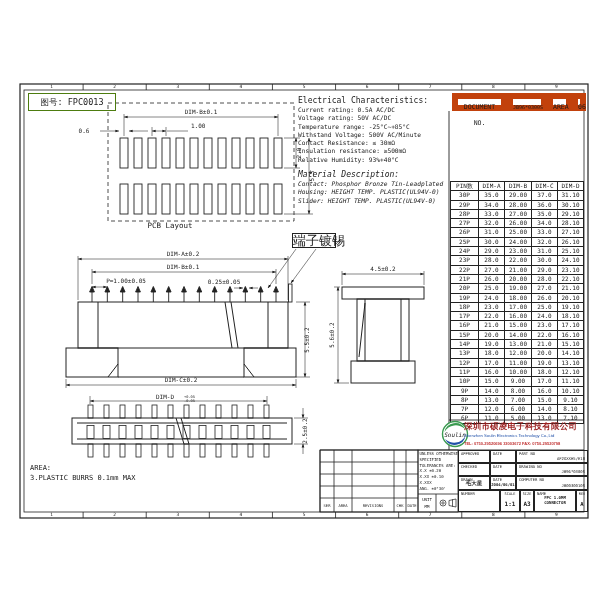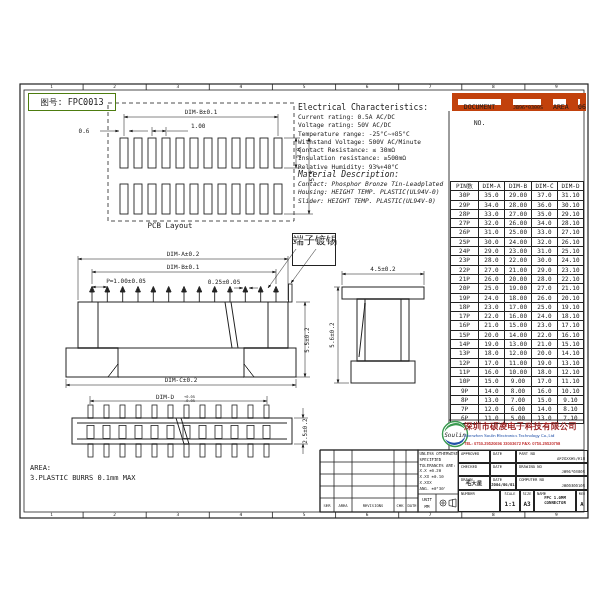--- a/index.html
+++ b/index.html
@@ -13,22 +13,22 @@
   .rulnum{position:absolute;font-size:4.5px;text-align:center;height:6px;line-height:6px;}
   .box{position:absolute;border:1px solid #4d7c0f;box-sizing:border-box;}
   .figbox{left:28px;top:93px;width:88px;height:18px;font-size:8.5px;line-height:16px;text-align:center;}
   .doccell{position:absolute;border:6px solid #c2410c;box-sizing:border-box;height:18px;top:93px;text-align:center;}
   .spec{position:absolute;left:298px;width:152px;}
   .spec-title{font-size:8px;line-height:10px;white-space:nowrap;}
   .spec-line{font-size:6.2px;line-height:8.3px;white-space:nowrap;}
   #pin-table{position:absolute;left:450px;top:181px;width:133px;border-collapse:collapse;table-layout:fixed;}
   #pin-table th,#pin-table td{border:0.8px solid #222;font-size:6px;font-weight:normal;
      padding:0;height:8.3px;text-align:center;line-height:8.3px;overflow:hidden;white-space:nowrap;}
-  .callout{position:absolute;left:292px;top:233px;width:44px;height:33px;border:1px solid #222;
-     box-sizing:border-box;font-size:11px;line-height:13px;text-align:center;white-space:nowrap;}
+  .callout{position:absolute;left:292px;top:233px;width:44px;height:15px;border:1px solid #222;
+     box-sizing:border-box;font-size:13px;line-height:13px;text-align:center;white-space:nowrap;}
   .notes{position:absolute;left:30px;top:463px;}
   .notes div{font-size:7px;line-height:10px;white-space:nowrap;}
   
   .tb{position:absolute;border:0.9px solid #222;box-sizing:border-box;background:transparent;}
   .tb .lbl{position:absolute;top:1px;left:2px;font-size:3.8px;line-height:4px;white-space:nowrap;}
   .tb .lblc{position:absolute;top:1px;left:0;right:0;text-align:center;font-size:3.6px;line-height:4px;}
   .tb .valbr{position:absolute;right:2px;bottom:1.5px;font-size:3.9px;white-space:nowrap;}
   .tb .valc{position:absolute;left:0;right:0;bottom:2px;text-align:center;font-weight:bold;}
   .tol-line{font-size:4px;line-height:5.8px;white-space:nowrap;}
   
@@ -325,21 +325,21 @@
     </g>
   </svg>
 
   <div class="box figbox">图号: FPC0013</div>
 
   <div class="doccell" style="left:452px;width:55px;font-size:6.5px;line-height:16px;">DOCUMENT NO.</div>
   <div class="doccell" style="left:507px;width:40px;font-size:5px;line-height:16px;">JB96*0300S</div>
   <div class="doccell" style="left:547px;width:25px;font-size:6.5px;line-height:16px;">AREA</div>
   <div class="doccell" style="left:572px;width:14px;font-size:6.5px;line-height:16px;">06</div>
 
-  <div class="spec" style="top:103px;">
+  <div class="spec" style="top:96px;">
     <div class="spec-title">Electrical Characteristics:</div>
     <div>
         <div class="spec-line">Current rating: 0.5A AC/DC</div>
         <div class="spec-line">Voltage rating: 50V  AC/DC</div>
         <div class="spec-line">Temperature range: -25°C~+85°C</div>
         <div class="spec-line">Withstand Voltage: 500V AC/Minute</div>
         <div class="spec-line">Contact Resistance: ≤ 30mΩ</div>
         <div class="spec-line">Insulation resistance: ≥500mΩ</div>
         <div class="spec-line">Relative Humidity: 93%+40°C</div>
       </div>

